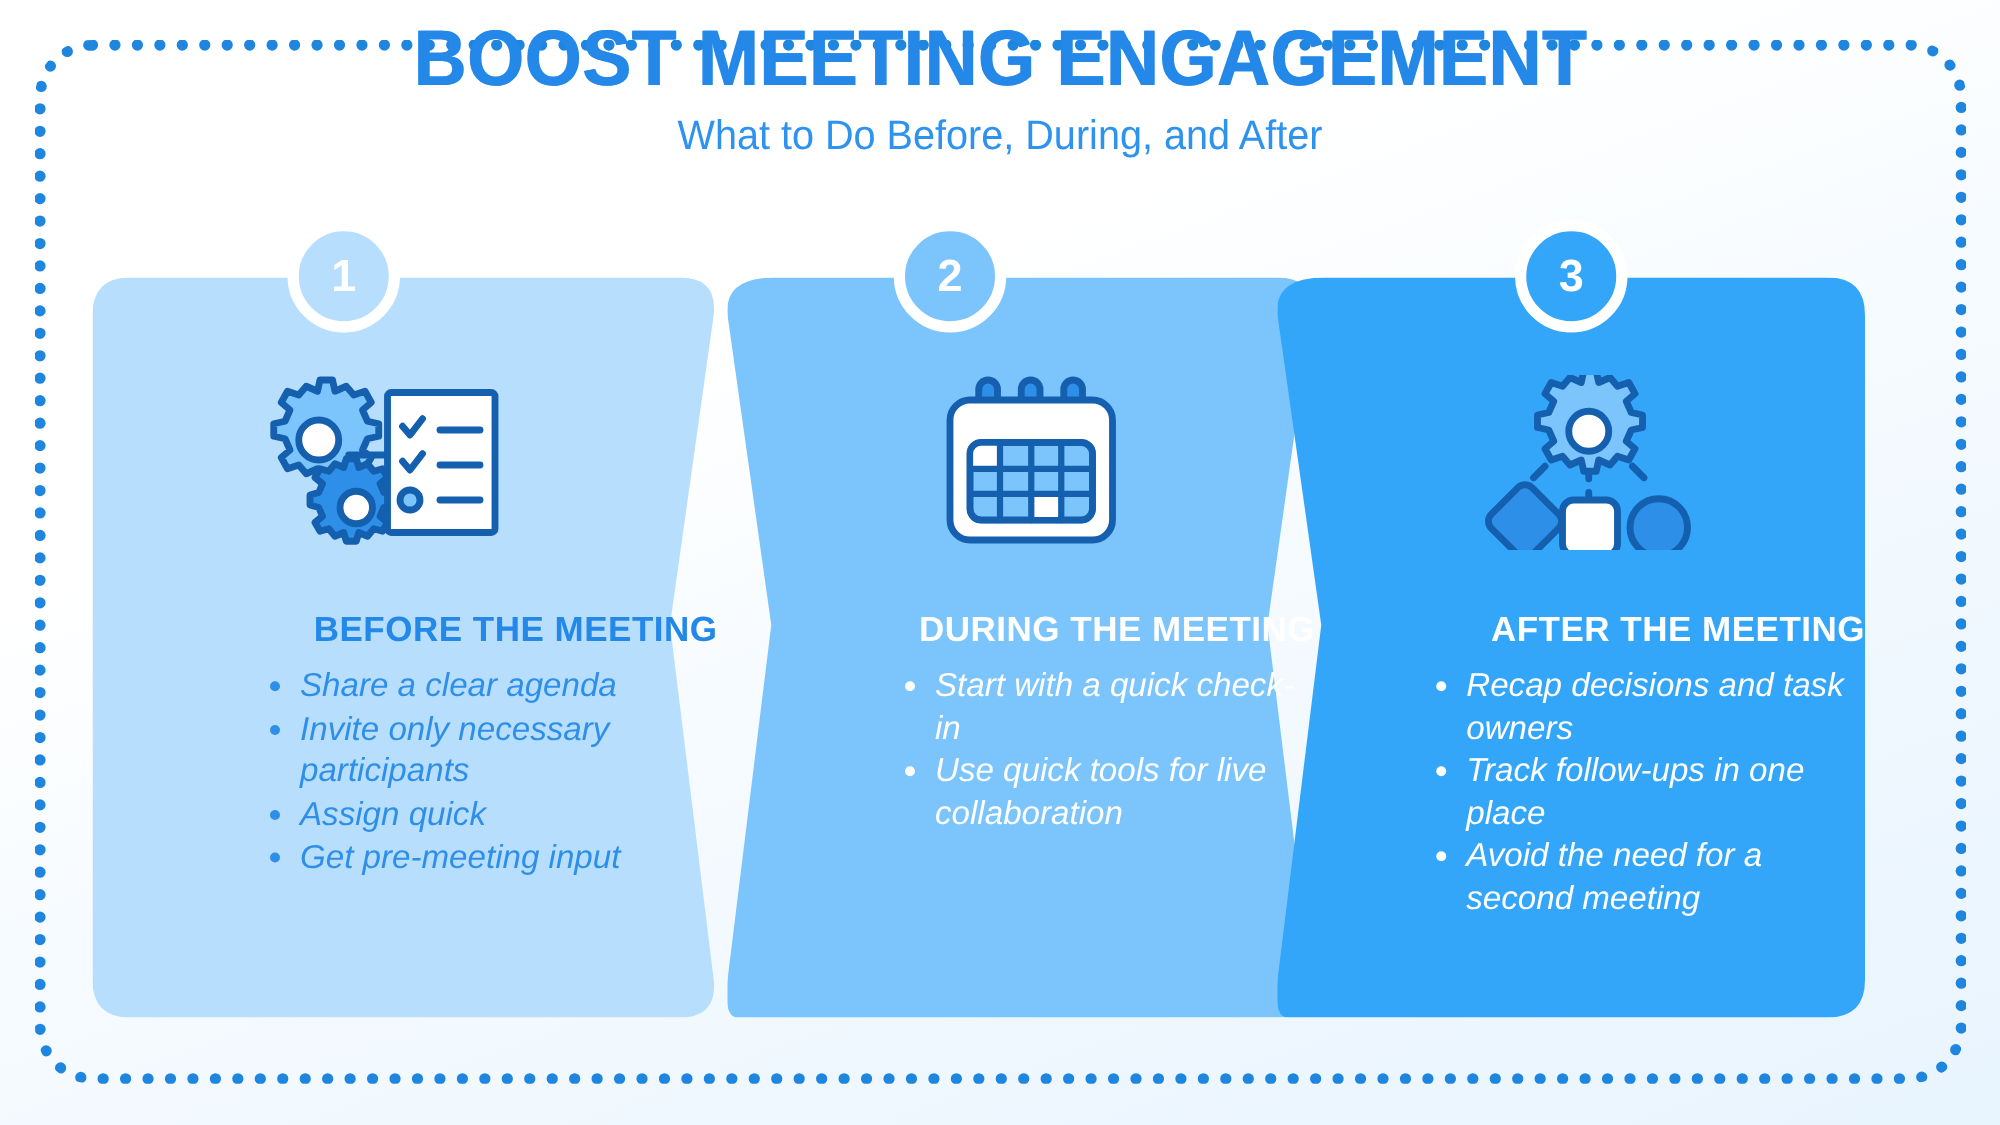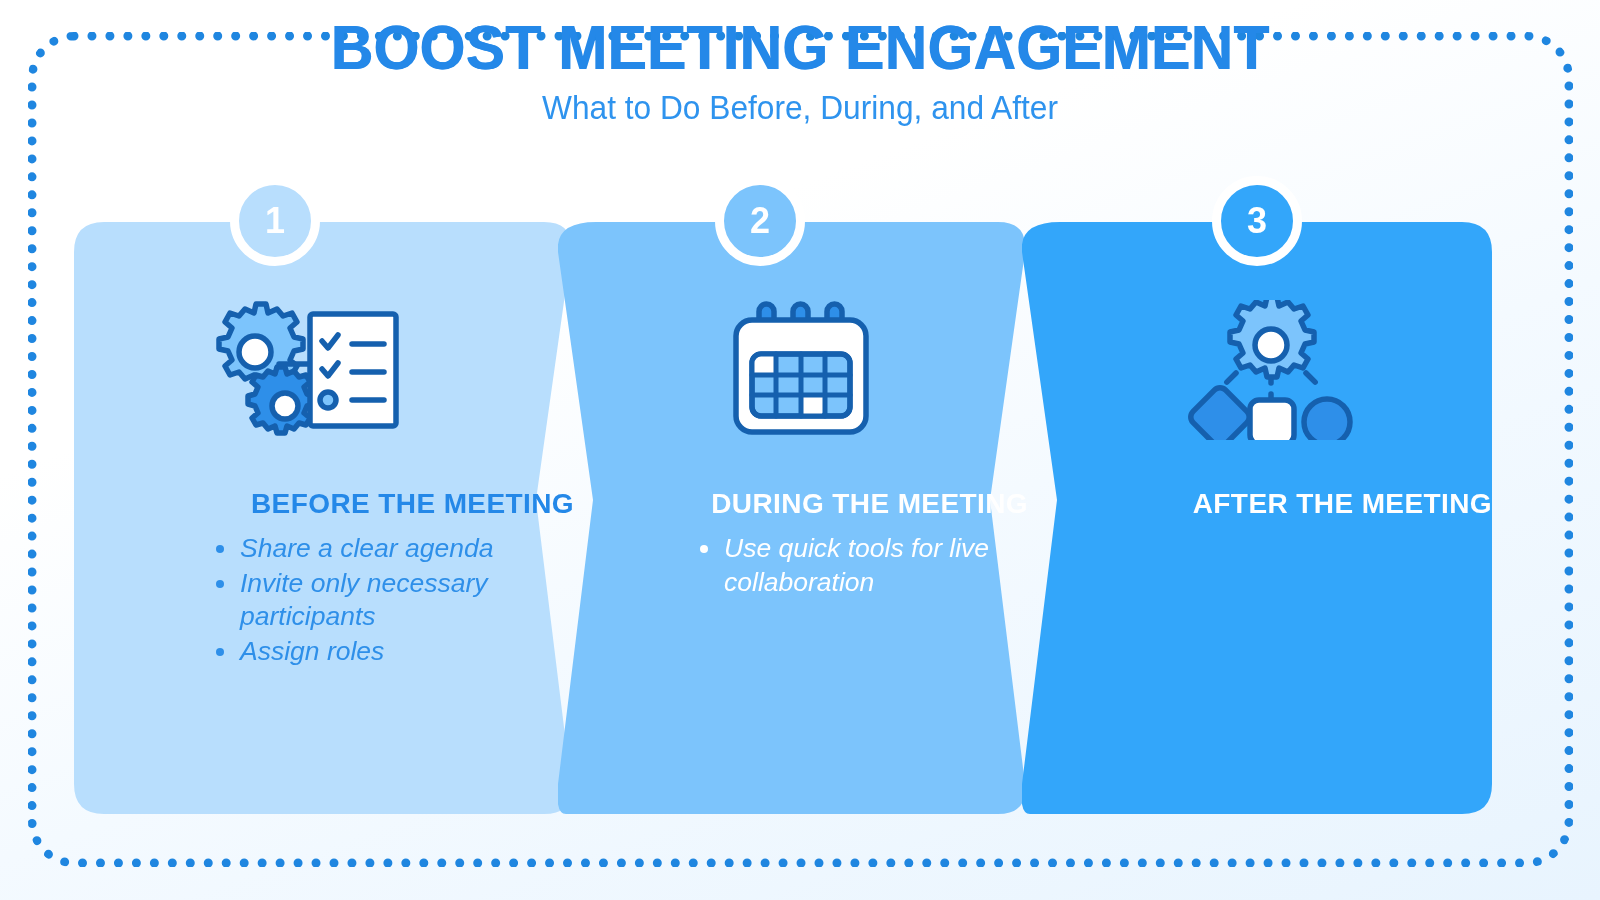--- a/index.html
+++ b/index.html
@@ -87,21 +87,21 @@
     position: relative;
     z-index: 2;
     height: 100%;
     display: flex;
     flex-direction: column;
     align-items: flex-end;
   }
 
   
   #card-1 { left: 74px;  width: 500px; }
-  #card-2 { left: 558px; width: 470px; }
+  #card-2 { left: 582px; width: 470px; }
   #card-3 { left: 1022px; width: 470px; }
 
   .icon-wrap {
     width: 100%;
     display: flex;
     justify-content: center;
     margin-top: 78px;
     height: 140px;
   }
   #card-1 .icon-wrap { padding-right: 56px; }
@@ -203,21 +203,22 @@
               <path d="M166,72 H198"></path>
               <circle cx="142" cy="100" r="8" fill="#7CC4FC"></circle>
               <path d="M166,100 H198"></path>
             </g>
           </svg>
         </div>
         <div class="card-title">BEFORE THE MEETING</div>
         <ul class="bullets">
           <li>Share a clear agenda</li>
           <li>Invite only necessary participants</li>
-          <li>Assign roles</li>
+          <li>Assign quick</li>
+          <li>Get pre-meeting input</li>
         </ul>
       </div>
     </div>
 
     <div class="card" id="card-2">
       <div class="shape">
         <svg viewBox="0 0 470 592" preserveAspectRatio="none" xmlns="http://www.w3.org/2000/svg">
           <path d="M38,0 H440 Q470,0 467,30 L432,278 L467,562 Q470,592 440,592 H8 Q-3,592 0,562 L35,278 L0,30 Q-3,0 38,0 Z" fill="#7CC4FC"></path>
         </svg>
       </div>
@@ -243,20 +244,21 @@
                 <path d="M99,54 V116"></path>
                 <path d="M26,75 H124"></path>
                 <path d="M26,95 H124"></path>
                 <rect x="26" y="54" width="98" height="62" rx="9"></rect>
               </g>
             </g>
           </svg>
         </div>
         <div class="card-title">DURING THE MEETING</div>
         <ul class="bullets">
+          <li>Start with a quick check-in</li>
           <li>Use quick tools for live collaboration</li>
         </ul>
       </div>
     </div>
 
     <div class="card" id="card-3">
       <div class="shape">
         <svg viewBox="0 0 470 592" preserveAspectRatio="none" xmlns="http://www.w3.org/2000/svg">
           <path d="M38,0 H440 Q470,0 470,30 V562 Q470,592 440,592 H8 Q-3,592 0,562 L35,278 L0,30 Q-3,0 38,0 Z" fill="#33A6FA"></path>
         </svg>
@@ -277,20 +279,25 @@
 
               <rect x="16" y="94" width="46" height="46" rx="8" fill="#2E8FE9" transform="rotate(45 39 117)"></rect>
 
               <rect x="69" y="100" width="44" height="44" rx="9" fill="#FFFFFF"></rect>
 
               <circle cx="146" cy="122" r="23" fill="#2E8FE9"></circle>
             </g>
           </svg>
         </div>
         <div class="card-title">AFTER THE MEETING</div>
+        <ul class="bullets">
+          <li>Recap decisions and task owners</li>
+          <li>Track follow-ups in one place</li>
+          <li>Avoid the need for a second meeting</li>
+        </ul>
       </div>
     </div>
 
   </div>
 
   <div class="badge" id="badge-1">
     <span>1</span>
   </div>
   <div class="badge" id="badge-2">
     <span>2</span>

